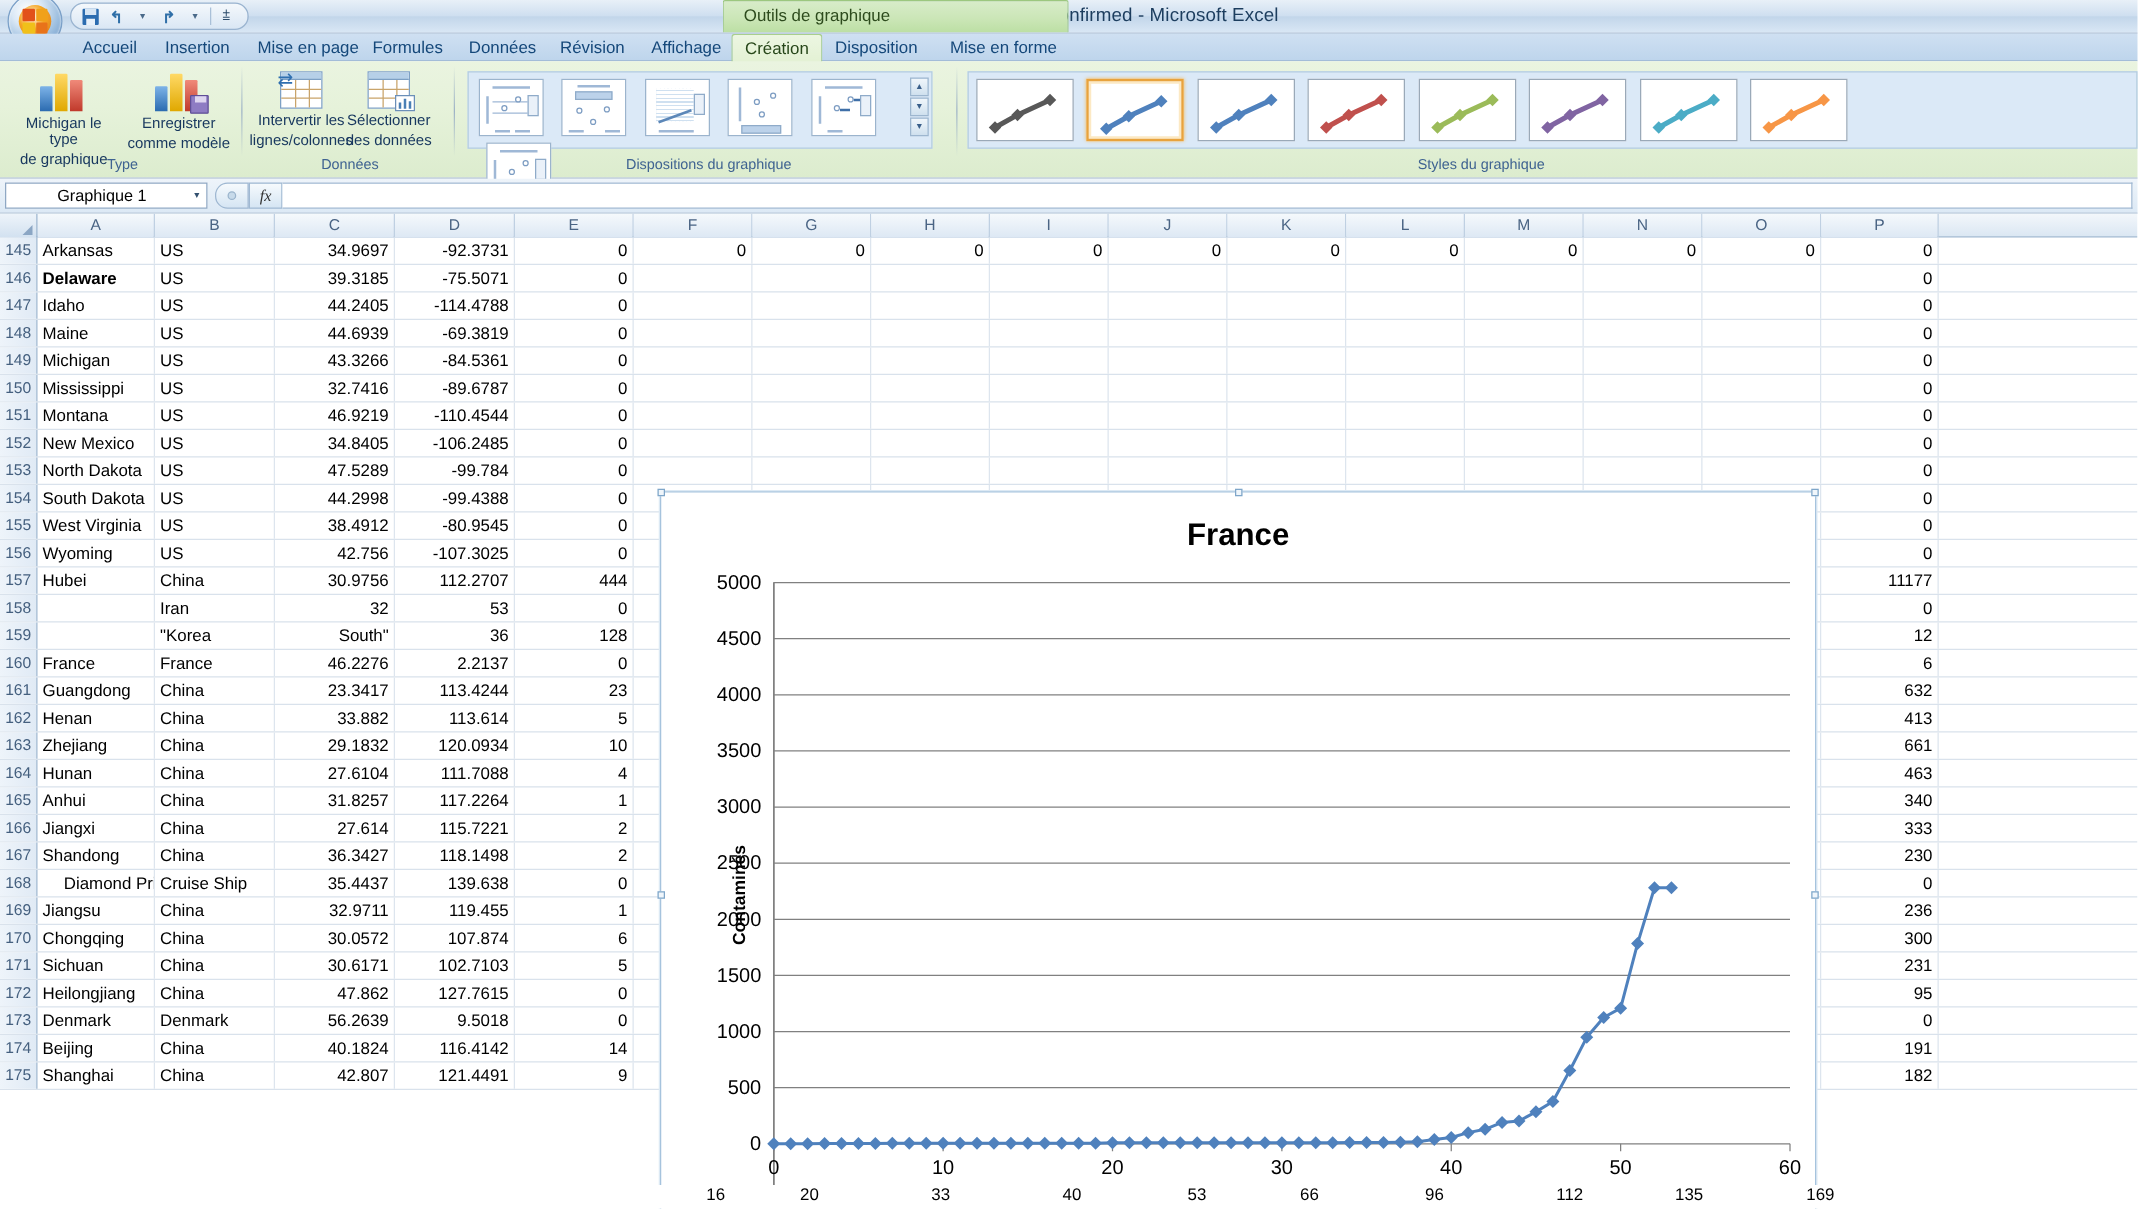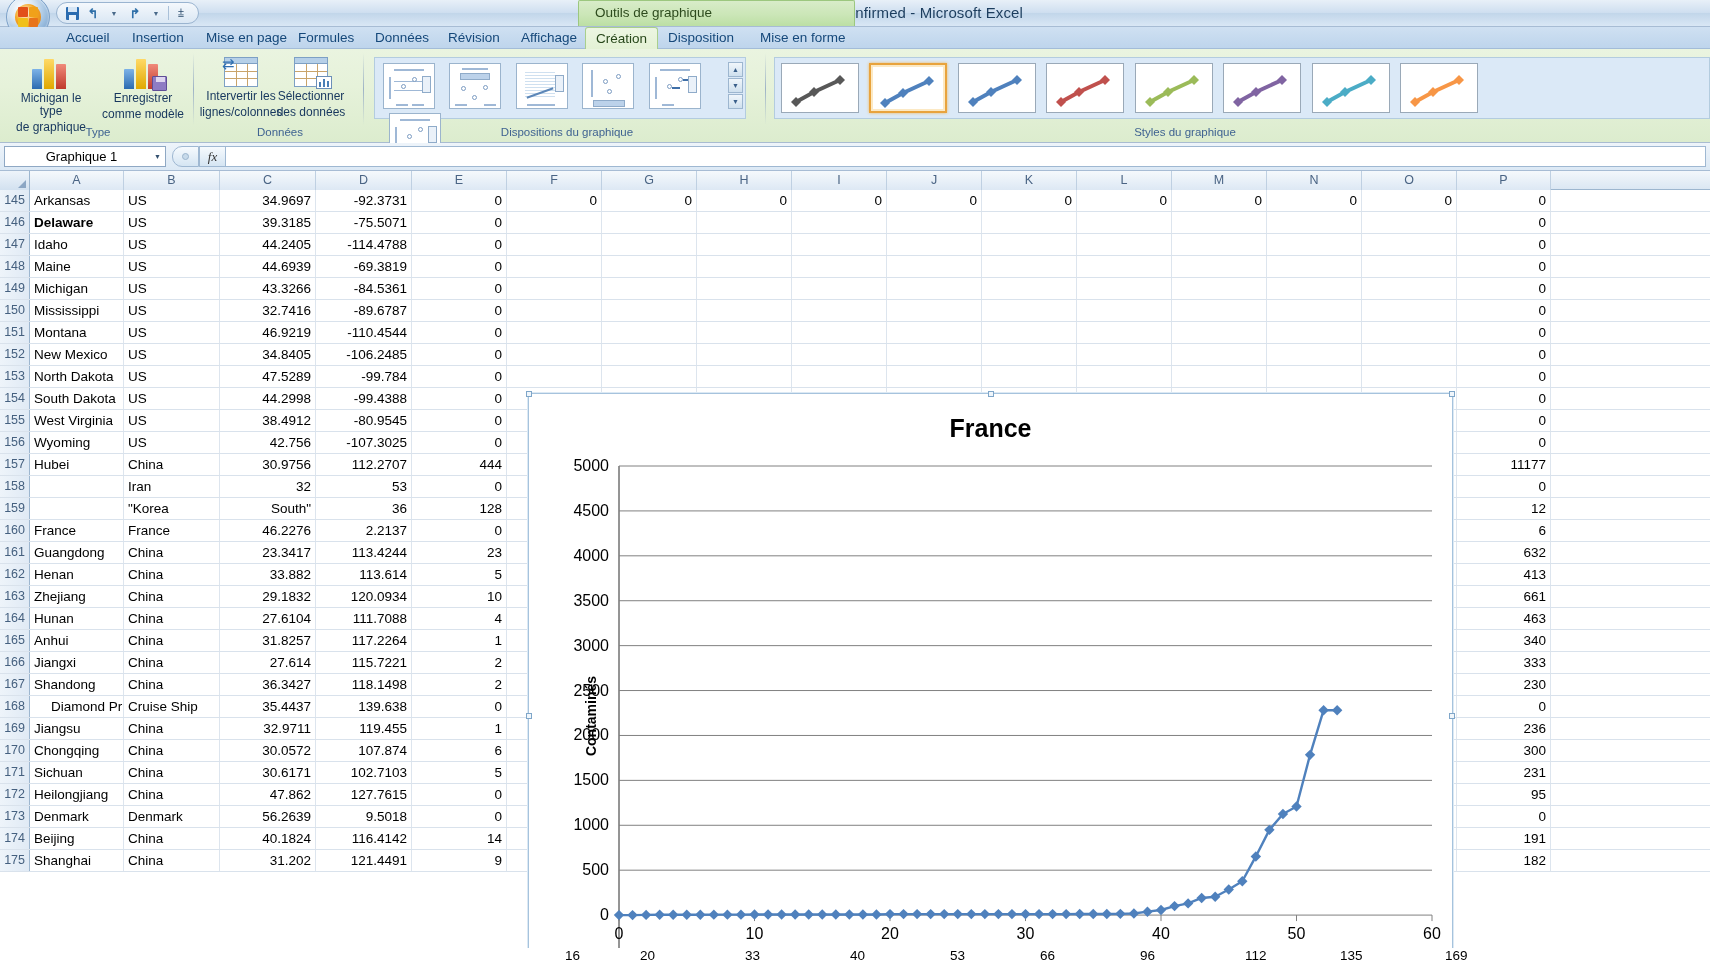--- a/index.html
+++ b/index.html
@@ -1048,21 +1048,21 @@
         <div class="cell num" style="width: 95px;"></div>
         <div class="cell num" style="width: 95px;"></div>
         <div class="cell num" style="width: 95px;"></div>
         <div class="cell num" style="width: 95px;"></div>
         <div class="cell num" style="width: 94px;">191</div>
       </div>
       <div class="row">
         <div class="rh">175</div>
         <div class="cell txt" style="width: 94px;">Shanghai</div>
         <div class="cell txt" style="width: 96px;">China</div>
-        <div class="cell num" style="width: 96px;">31.202</div>
+        <div class="cell num" style="width: 96px;">42.807</div>
         <div class="cell num" style="width: 96px;">121.4491</div>
         <div class="cell num" style="width: 95px;">9</div>
         <div class="cell num" style="width: 95px;"></div>
         <div class="cell num" style="width: 95px;"></div>
         <div class="cell num" style="width: 95px;"></div>
         <div class="cell num" style="width: 95px;"></div>
         <div class="cell num" style="width: 95px;"></div>
         <div class="cell num" style="width: 95px;"></div>
         <div class="cell num" style="width: 95px;"></div>
         <div class="cell num" style="width: 95px;"></div>

